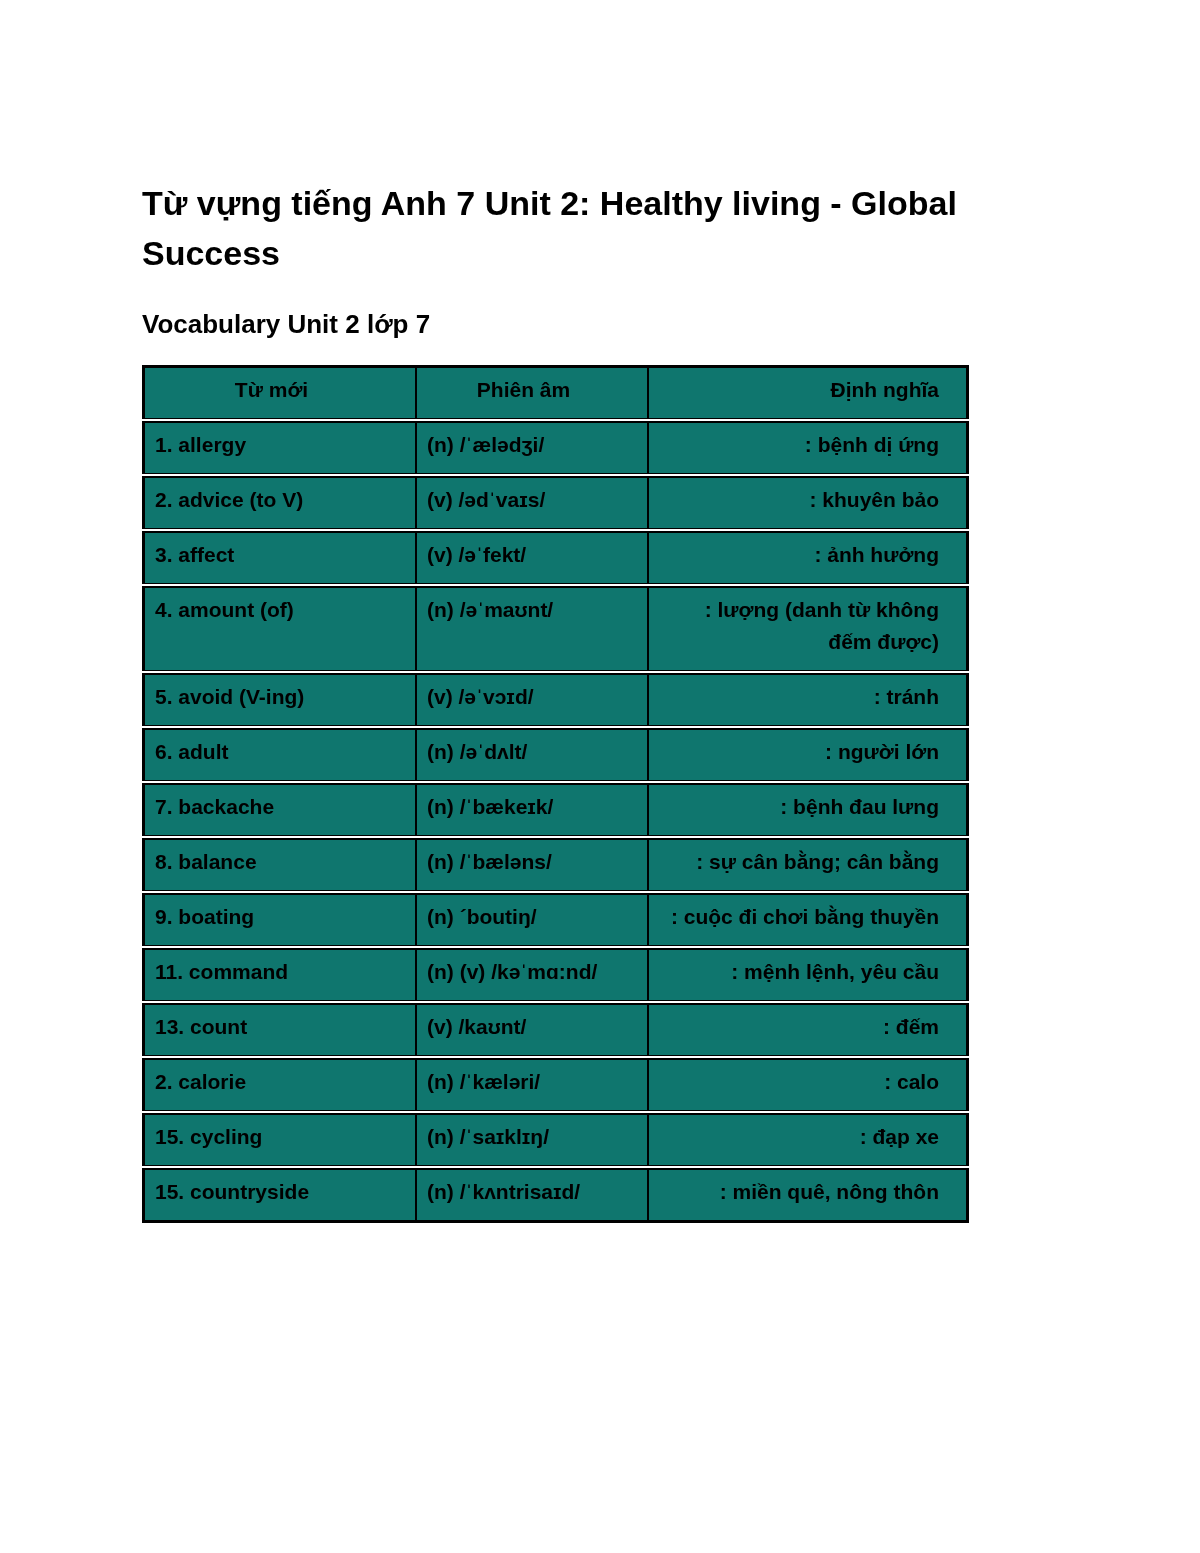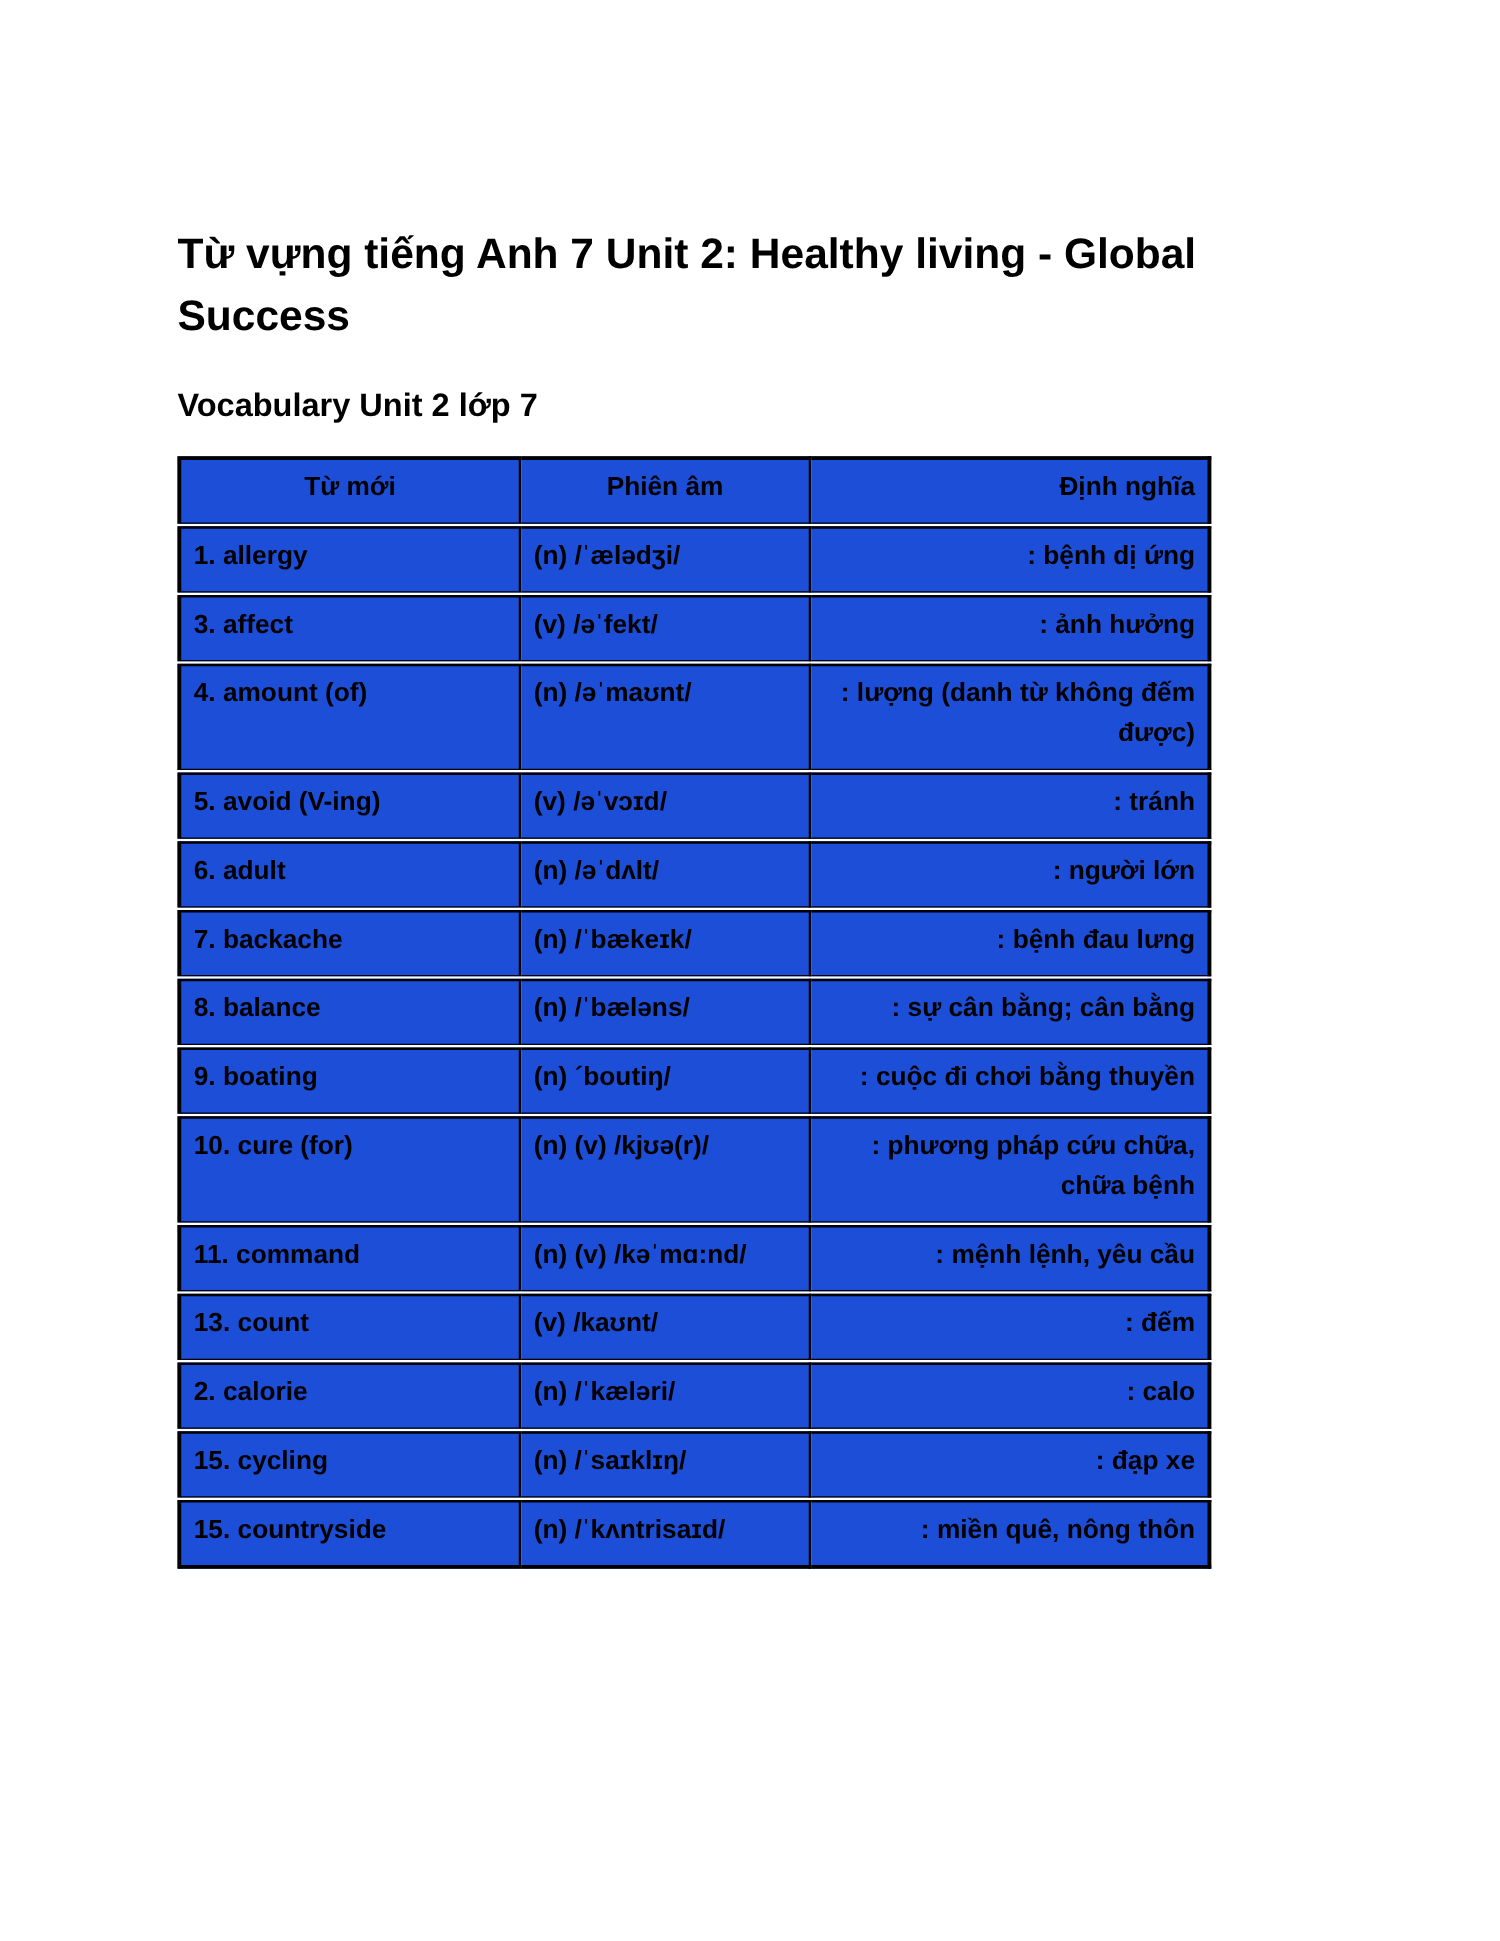--- a/index.html
+++ b/index.html
@@ -42,26 +42,26 @@
     border-collapse: separate;
     border-spacing: 0 2px;
   }
   col.c-word { width: 275px; }
   col.c-pron { width: 232px; }
   col.c-def  { width: 320px; }
   .vocab th, .vocab td {
     border-top: 2px solid #000;
     border-bottom: 1px solid #000;
     border-right: 2px solid #000;
-    padding: 6px 10px 12px 10px;
+    padding: 6px 27px 12px 10px;
     font-size: 21px;
     line-height: 32px;
     font-weight: bold;
     vertical-align: top;
-    background: #1d4ed8;
+    background: #0f766e;
     overflow: hidden;
   }
   .vocab th:first-child, .vocab td:first-child { border-left: 3px solid #000; }
   .vocab th:last-child,  .vocab td:last-child  { border-right: 3px solid #000; text-align: right; }
   .vocab thead th { border-top: 3px solid #000; text-align: center; }
   .vocab tbody tr:last-child td { border-bottom: 3px solid #000; }
   .vocab td { text-align: left; }
 </style>
 </head>
 <body>
@@ -85,20 +85,25 @@
         <th>Định nghĩa</th>
       </tr>
     </thead>
     <tbody>
         <tr>
           <td>1. allergy</td>
           <td>(n) /ˈælədʒi/</td>
           <td>: bệnh dị ứng</td>
         </tr>
         <tr>
+          <td>2. advice (to V)</td>
+          <td>(v) /ədˈvaɪs/</td>
+          <td>: khuyên bảo</td>
+        </tr>
+        <tr>
           <td>3. affect</td>
           <td>(v) /əˈfekt/</td>
           <td>: ảnh hưởng</td>
         </tr>
         <tr>
           <td>4. amount (of)</td>
           <td>(n) /əˈmaʊnt/</td>
           <td>: lượng (danh từ không đếm được)</td>
         </tr>
         <tr>
@@ -120,25 +125,20 @@
           <td>8. balance</td>
           <td>(n) /ˈbæləns/</td>
           <td>: sự cân bằng; cân bằng</td>
         </tr>
         <tr>
           <td>9. boating</td>
           <td>(n) ´boutiŋ/</td>
           <td>: cuộc đi chơi bằng thuyền</td>
         </tr>
         <tr>
-          <td>10. cure (for)</td>
-          <td>(n) (v) /kjʊə(r)/</td>
-          <td>: phương pháp cứu chữa, chữa bệnh</td>
-        </tr>
-        <tr>
           <td>11. command</td>
           <td>(n) (v) /kəˈmɑ:nd/</td>
           <td>: mệnh lệnh, yêu cầu</td>
         </tr>
         <tr>
           <td>13. count</td>
           <td>(v) /kaʊnt/</td>
           <td>: đếm</td>
         </tr>
         <tr>

